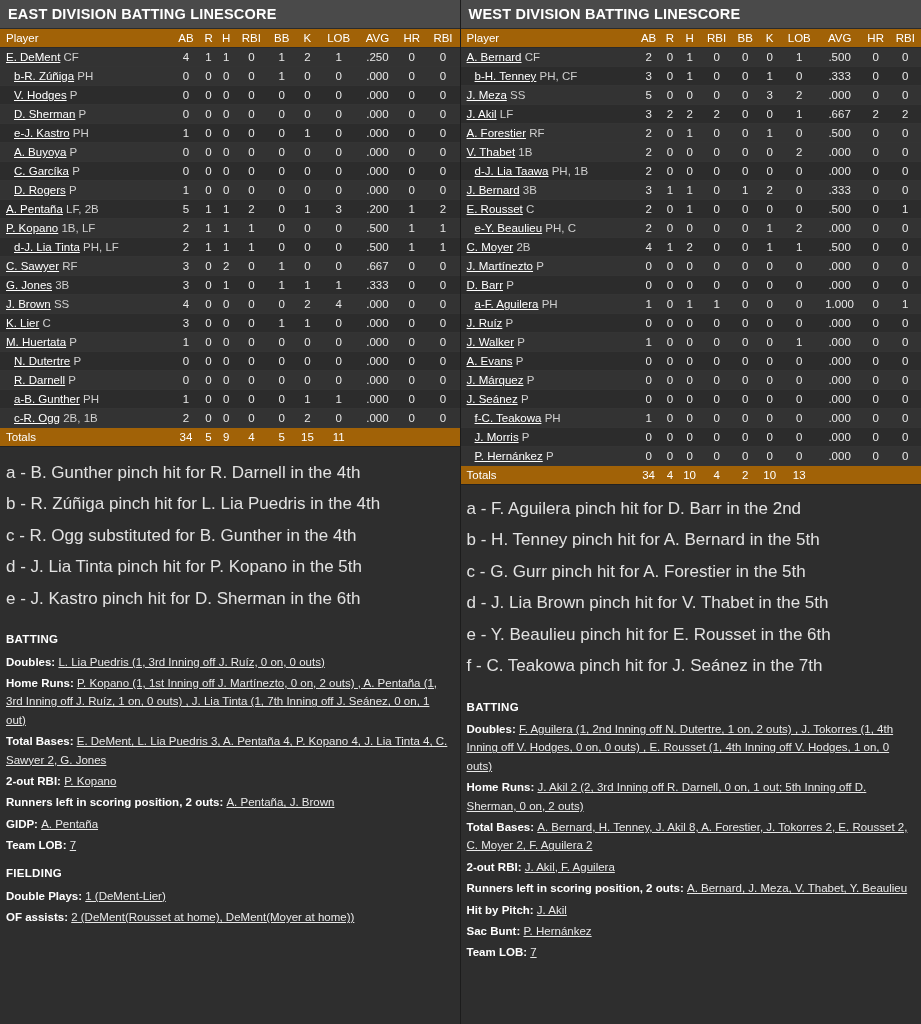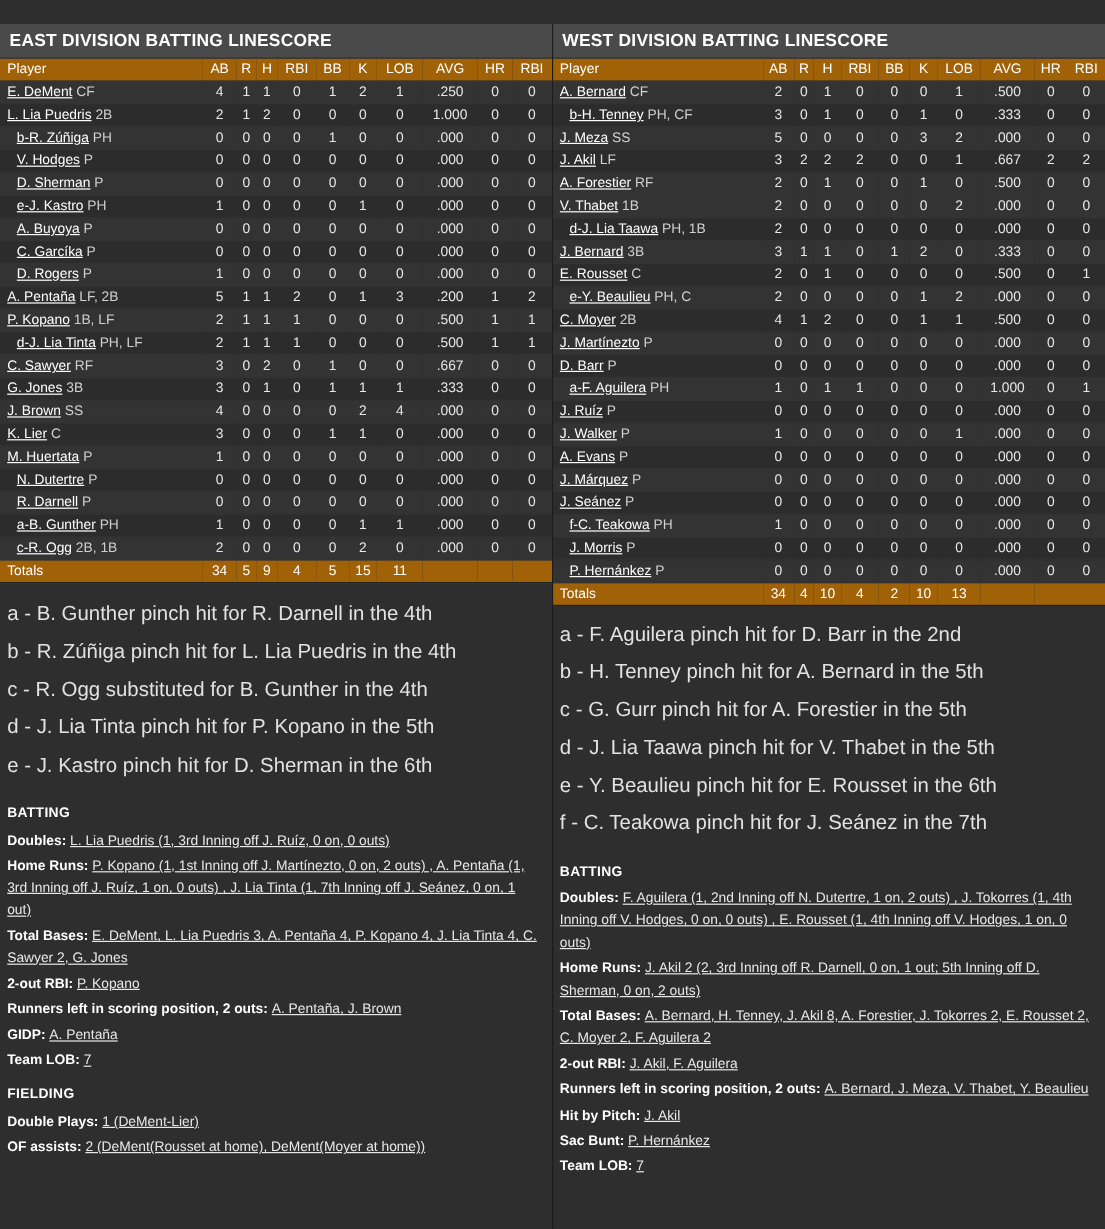--- a/index.html
+++ b/index.html
@@ -19,21 +19,20 @@
     display: flex;
     width: 921px;
     height: 1024px;
     box-sizing: border-box;
     background: #2e2e2e;
   }
   .col {
     width: 508px;
     box-sizing: border-box;
     position: relative;
-    margin-top: 20px;
   }
   .col-left { border-right: 1px solid #1c1c1c; }
   .panel-title {
     background: #4a4a4a;
     color: #ffffff;
     font-size: 14.5px;
     font-weight: bold;
     padding: 6px 6px 6px 8px;
     letter-spacing: .2px;
     border-bottom: 1px solid #2b2b2b;
@@ -132,33 +131,20 @@
           <tr class="r-odd">
             <td class="player-col"><span class="pname">E. DeMent</span><span class="pos"> CF</span></td>
             <td>4</td>
             <td>1</td>
             <td>1</td>
             <td>0</td>
             <td>1</td>
             <td>2</td>
             <td>1</td>
             <td>.250</td>
-            <td>0</td>
-            <td>0</td>
-          </tr>
-          <tr class="r-even">
-            <td class="player-col"><span class="pname">L. Lia Puedris</span><span class="pos"> 2B</span></td>
-            <td>2</td>
-            <td>1</td>
-            <td>2</td>
-            <td>0</td>
-            <td>0</td>
-            <td>0</td>
-            <td>0</td>
-            <td>1.000</td>
             <td>0</td>
             <td>0</td>
           </tr>
           <tr class="r-odd">
             <td class="player-col indent1"><span class="pname">b-R. Zúñiga</span><span class="pos"> PH</span></td>
             <td>0</td>
             <td>0</td>
             <td>0</td>
             <td>0</td>
             <td>1</td>
@@ -760,21 +746,21 @@
             <td></td>
             <td></td>
             <td></td>
           </tr>
         </tbody>
     </table>
     <div class="notes" id="west-notes">
         <div>a - F. Aguilera pinch hit for D. Barr in the 2nd</div>
         <div>b - H. Tenney pinch hit for A. Bernard in the 5th</div>
         <div>c - G. Gurr pinch hit for A. Forestier in the 5th</div>
-        <div>d - J. Lia Taawa pinch hit for V. Thabet in the 5th</div>
+        <div>d - J. Lia Brown pinch hit for V. Thabet in the 5th</div>
         <div>e - Y. Beaulieu pinch hit for E. Rousset in the 6th</div>
         <div>f - C. Teakowa pinch hit for J. Seánez in the 7th</div>
       </div>
     <div class="section">
       <h3>BATTING</h3>
       <div id="west-batting">
           <div class="stat-line"><span class="lbl">Doubles: </span><span class="u">F. Aguilera (1, 2nd Inning off N. Dutertre, 1 on, 2 outs) , J. Tokorres (1, 4th Inning off V. Hodges, 0 on, 0 outs) , E. Rousset (1, 4th Inning off V. Hodges, 1 on, 0 outs)</span></div>
           <div class="stat-line"><span class="lbl">Home Runs: </span><span class="u">J. Akil 2 (2, 3rd Inning off R. Darnell, 0 on, 1 out; 5th Inning off D. Sherman, 0 on, 2 outs)</span></div>
           <div class="stat-line"><span class="lbl">Total Bases: </span><span class="u">A. Bernard, H. Tenney, J. Akil 8, A. Forestier, J. Tokorres 2, E. Rousset 2, C. Moyer 2, F. Aguilera 2</span></div>
           <div class="stat-line"><span class="lbl">2-out RBI: </span><span class="u">J. Akil, F. Aguilera</span></div>

